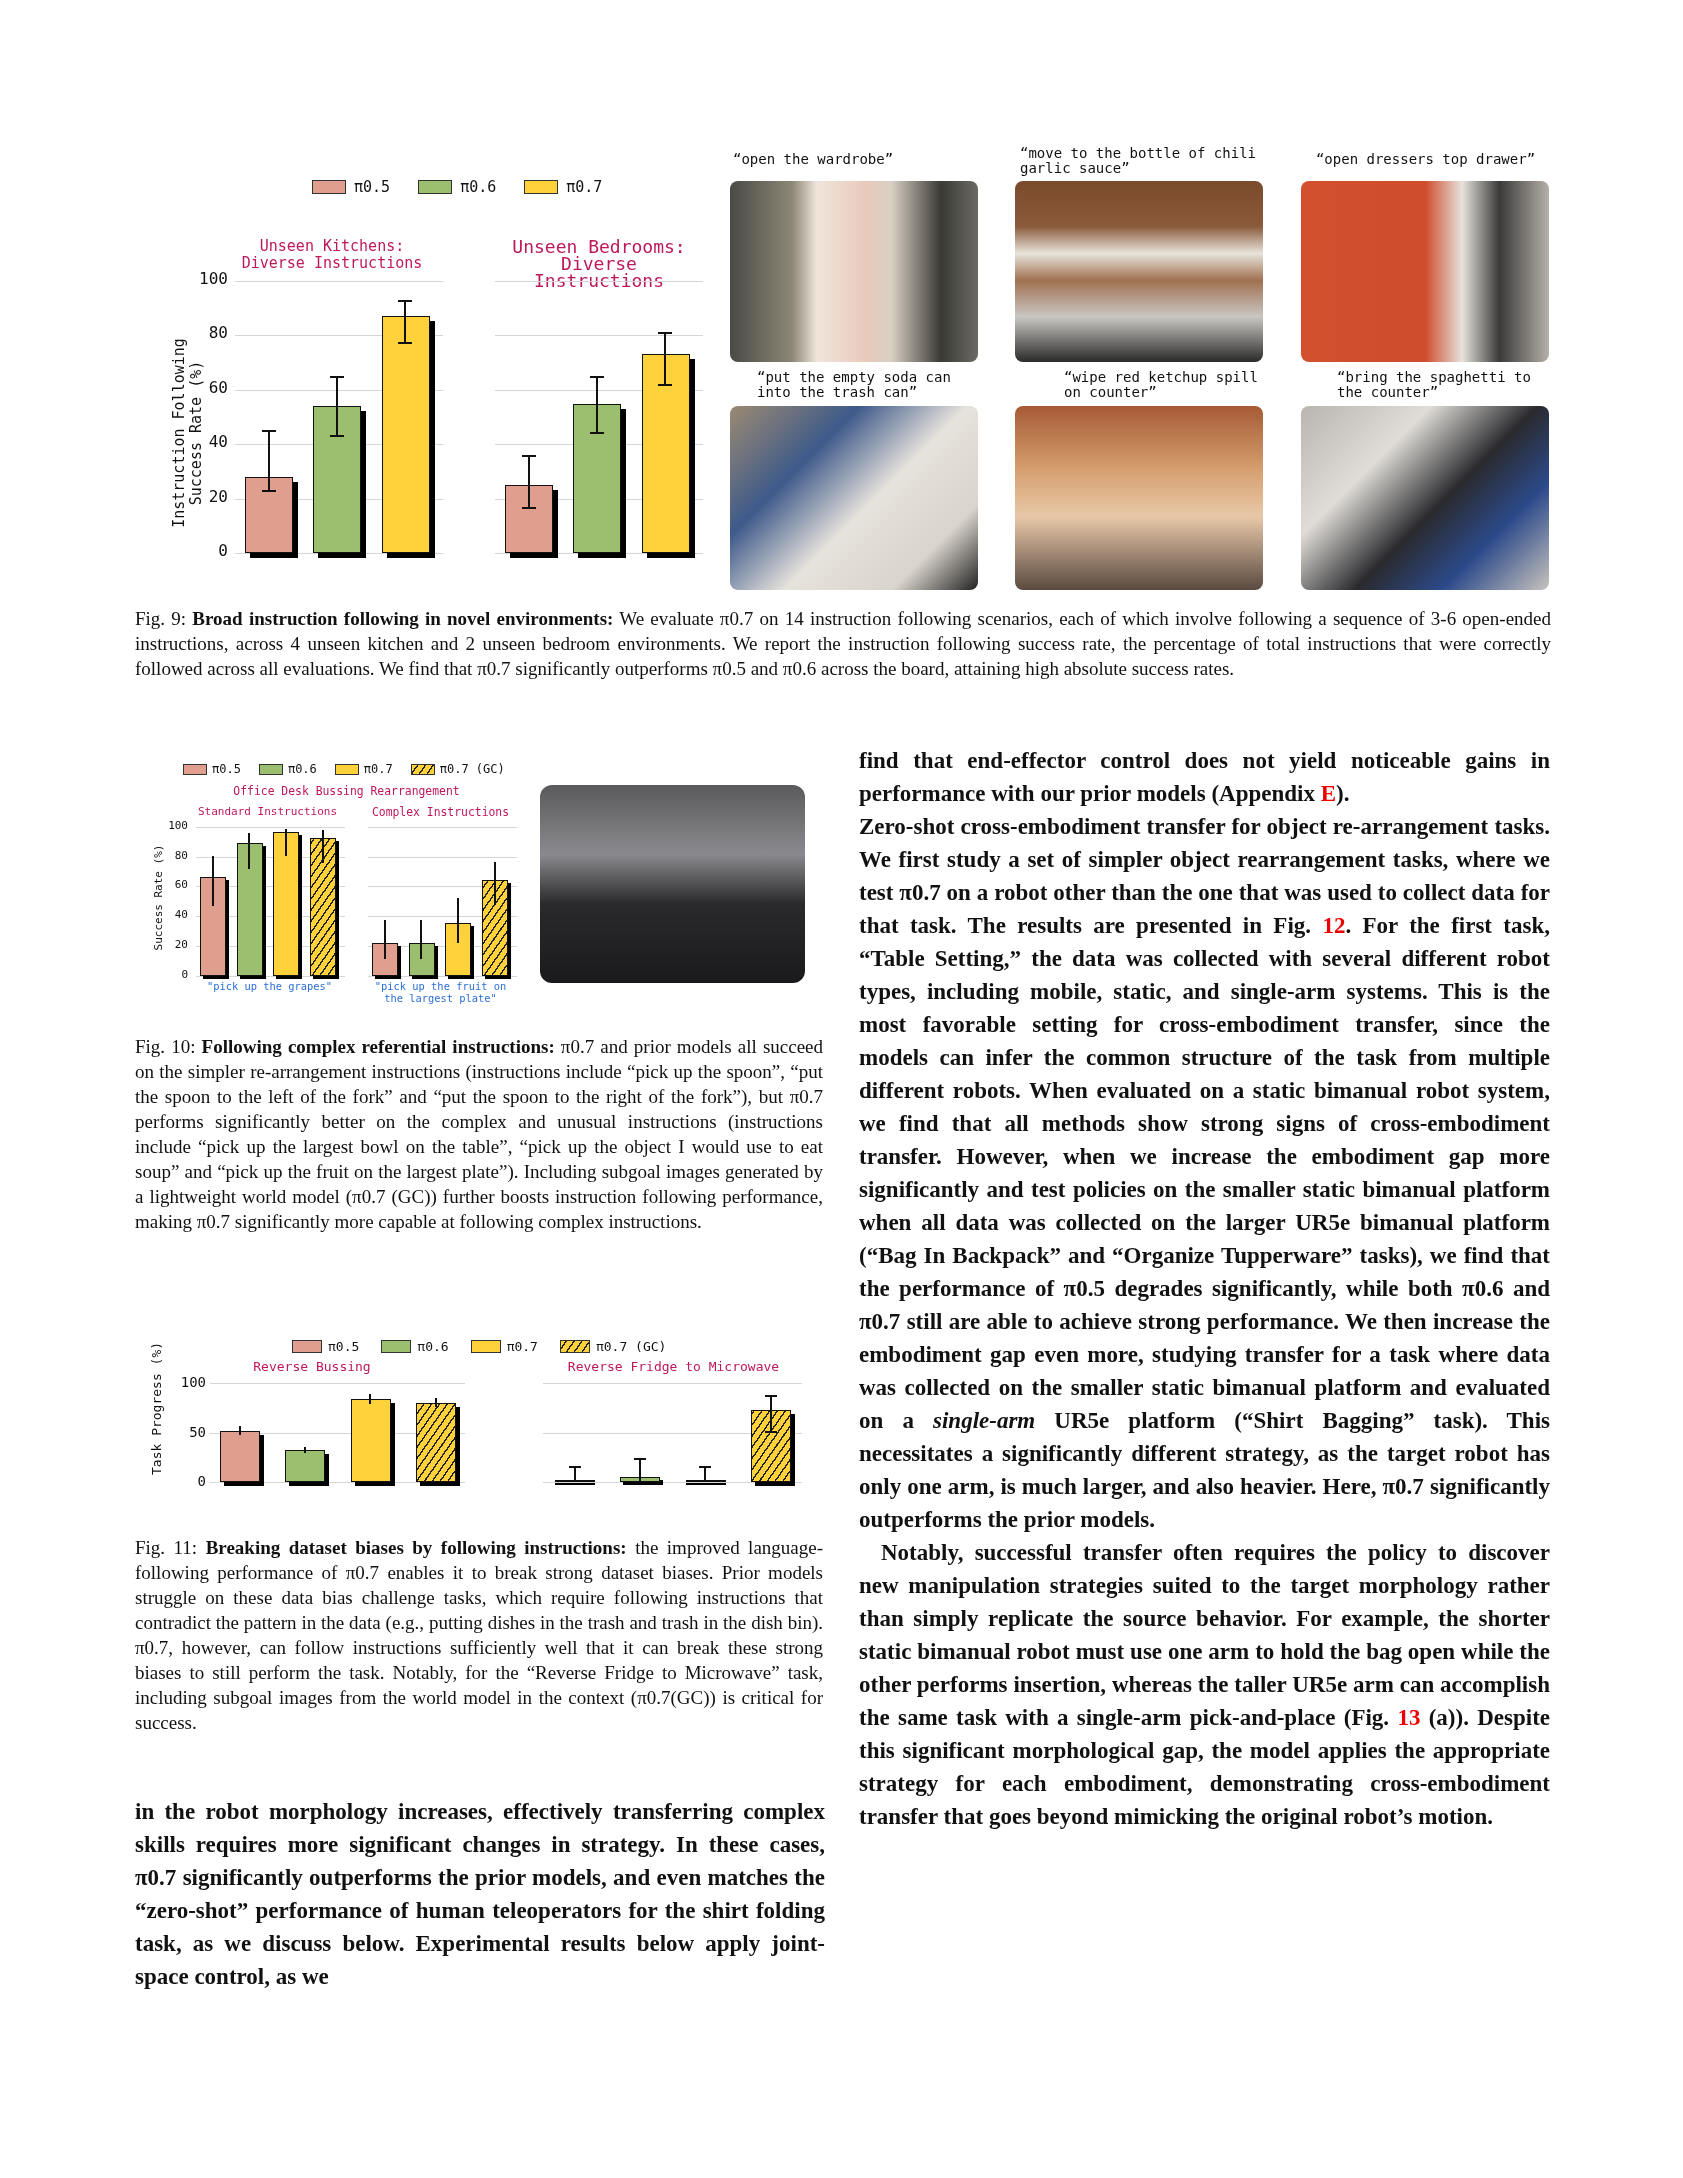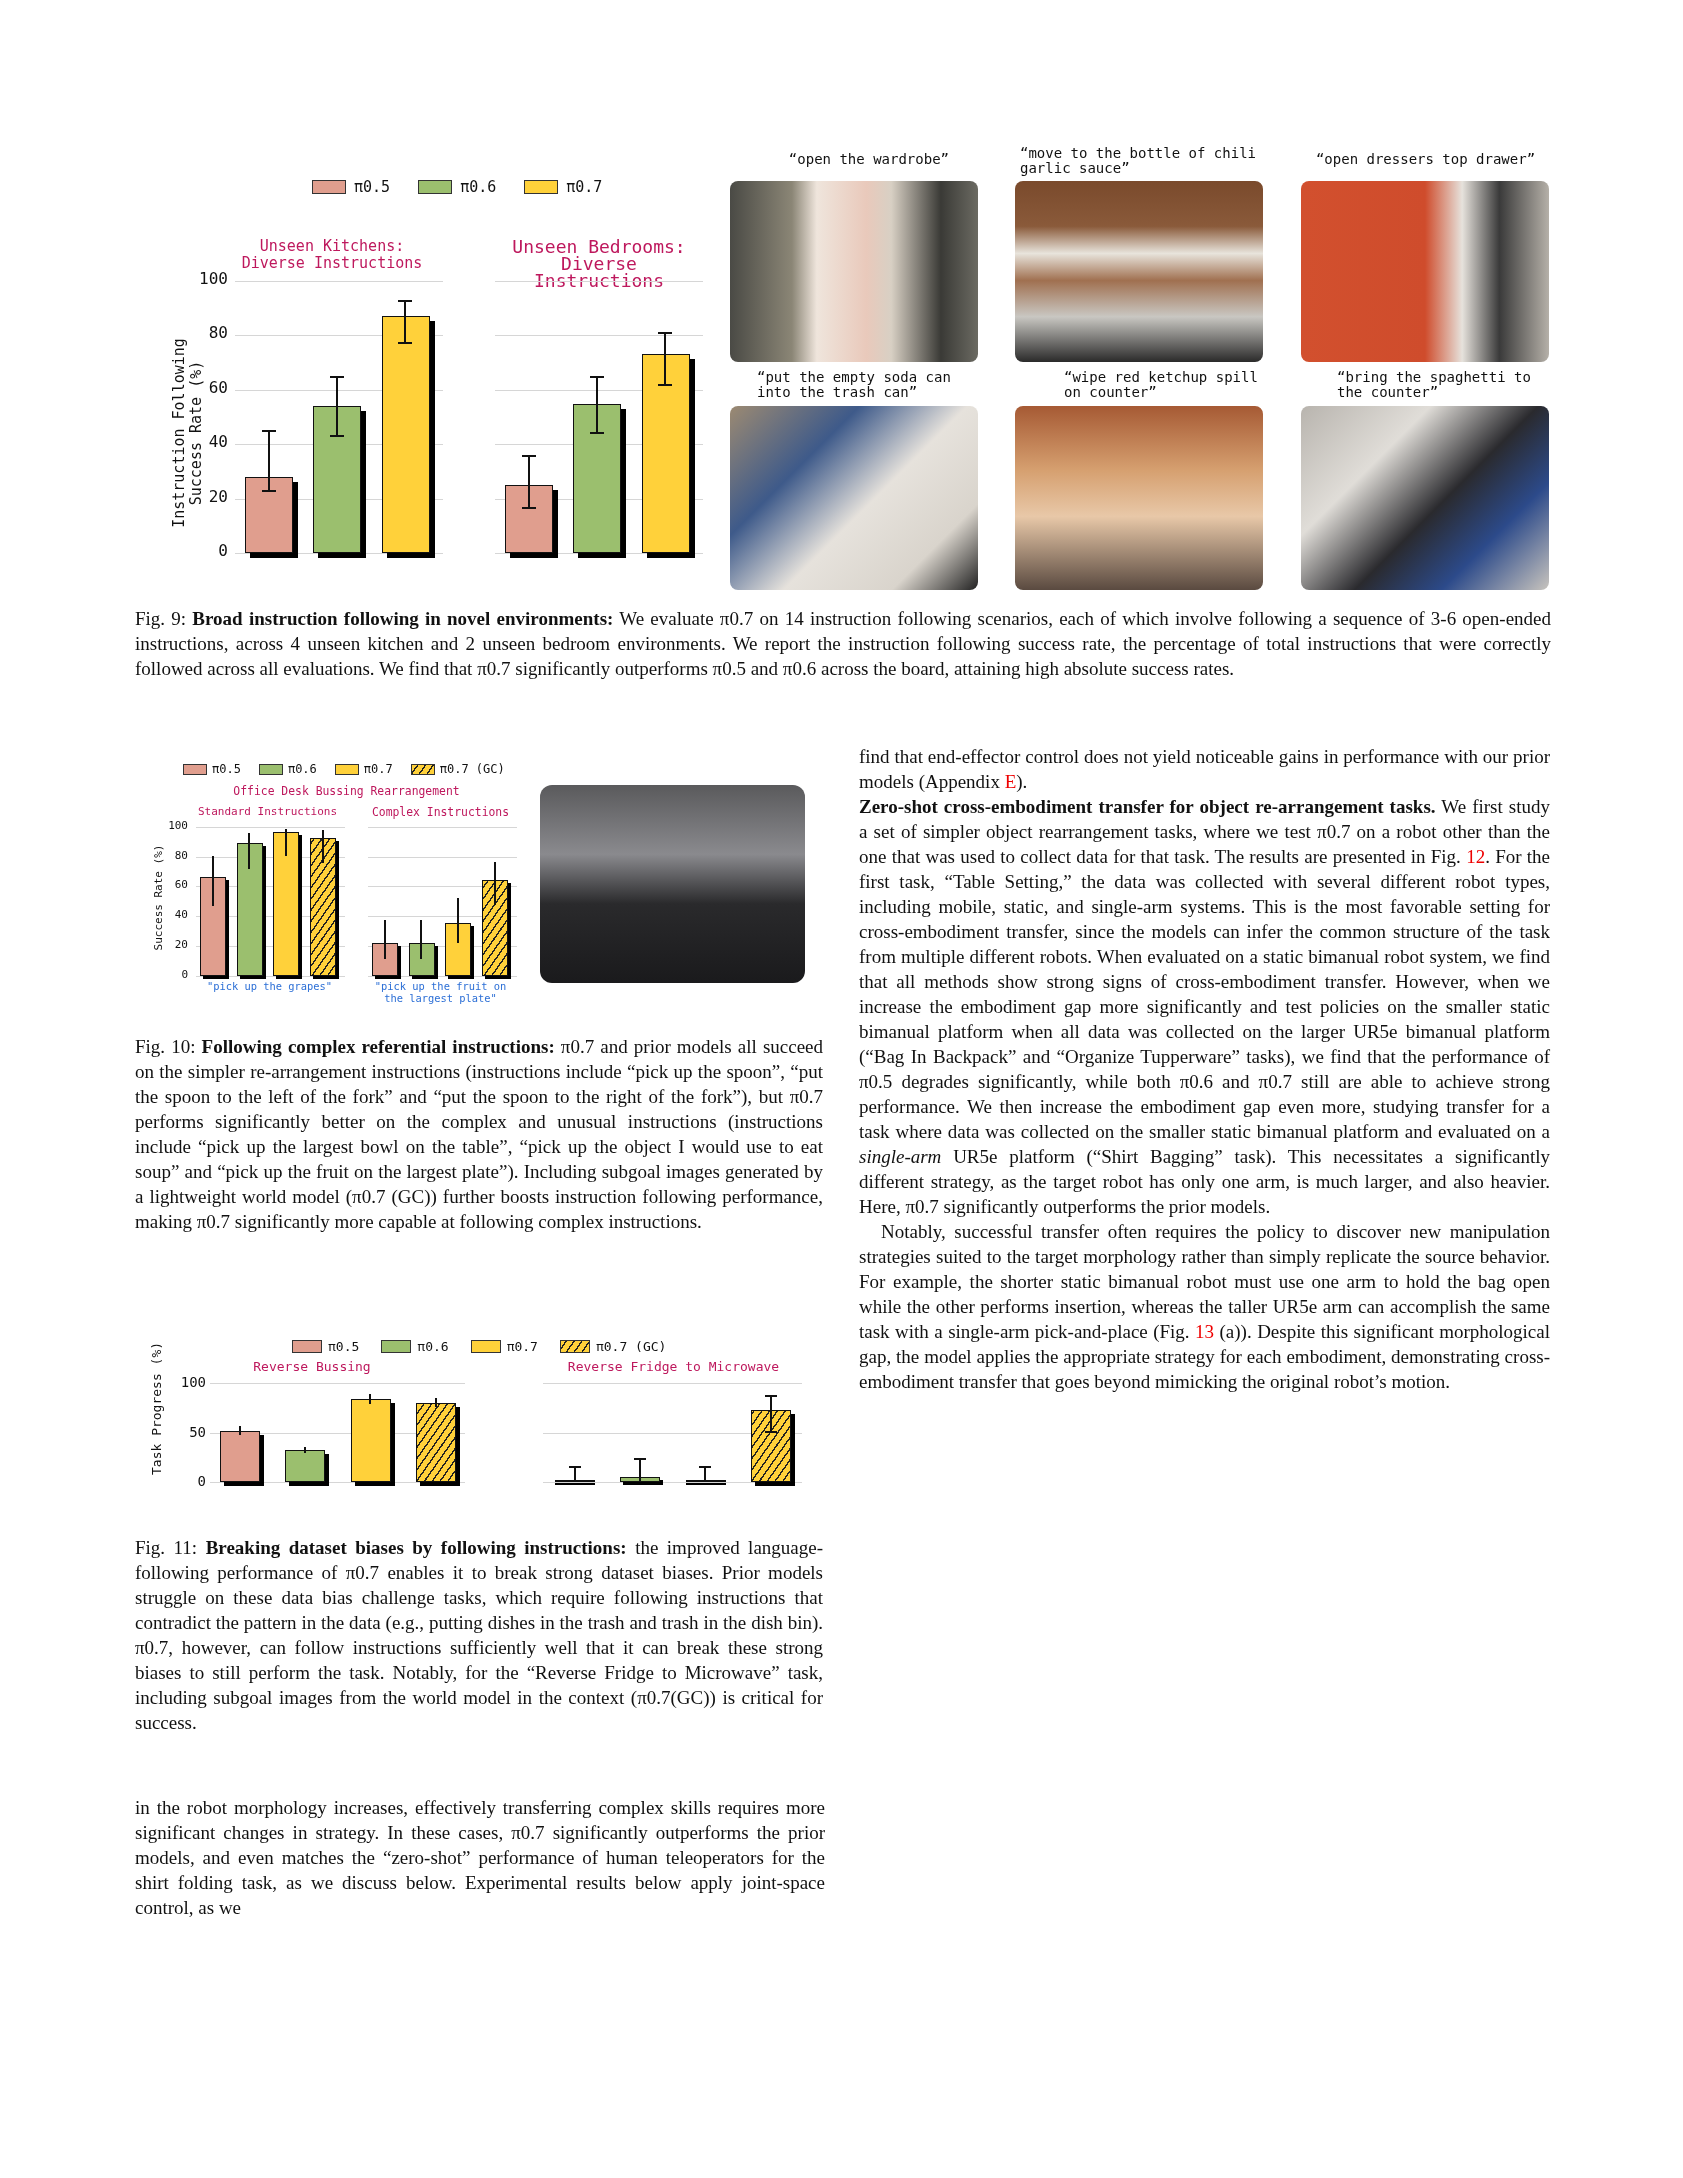--- a/index.html
+++ b/index.html
@@ -11,21 +11,21 @@
   .swatch { display:inline-block; border:1.5px solid #333; }
   .hatch { background-image: repeating-linear-gradient(-55deg, #ffd13a 0 5px, #222 5px 6.4px); }
   .chart-title { text-align:center; color:#be185d; }
   .plot { position:absolute; }
   .gridline { position:absolute; left:0; right:0; height:1px; background:#d6d6d6; }
   .bar { position:absolute; bottom:0; border:1.5px solid #111; box-sizing:border-box; box-shadow:5px 5px 0 #000; }
   .err { position:absolute; width:2px; background:#111; }
   .errcap { position:absolute; height:2px; background:#111; }
   .ytick { position:absolute; text-align:left; }
   .caption { position:absolute; text-align:justify; font-size:19px; line-height:25px; }
-  .body-text { position:absolute; text-align:justify; font-size:19px; line-height:25px; }
+  .body-text { position:absolute; text-align:justify; font-size:23px; line-height:33px;font-weight:bold; }
   .ref { color:#e00; }
   .photo { position:absolute; border-radius:8px; overflow:hidden; }
   .photo-label { position:absolute; font-size:14px; line-height:15px; }
 </style>
 </head>
 <body>
 
 <div class="page">
 
   <div class="abs legend mono" style="left:312px; top:178px; font-size:15px;">
@@ -100,21 +100,21 @@
       <div class="errcap" style="left:27px;width:14px;top:174px"></div>
       <div class="errcap" style="left:27px;width:14px;top:226px"></div>
     <div class="err" style="left:101px;top:95px;height:57px"></div>
       <div class="errcap" style="left:95px;width:14px;top:95px"></div>
       <div class="errcap" style="left:95px;width:14px;top:151px"></div>
     <div class="err" style="left:169px;top:51px;height:52px"></div>
       <div class="errcap" style="left:163px;width:14px;top:51px"></div>
       <div class="errcap" style="left:163px;width:14px;top:103px"></div>
   </div>
 
-  <div class="photo-label abs mono" style="left:701px;top:152px;width:248px;text-align:right">“open the wardrobe”</div>
+  <div class="photo-label abs mono" style="left:733px;top:152px;width:248px;text-align:left">“open the wardrobe”</div>
   <div class="photo-label abs mono" style="left:1020px;top:146px;width:248px">“move to the bottle of chili garlic sauce”</div>
   <div class="photo-label abs mono" style="left:1297px;top:152px;width:257px;text-align:center">“open dressers top drawer”</div>
 
   <div class="photo" style="left:730px;top:181px;width:248px;height:181px;background:linear-gradient(90deg,#4a4a45 0%,#8b8676 25%,#efe5dc 35%,#e9c9bb 55%,#d8d0c4 65%,#3a3a36 85%,#6b6a62 100%);"></div>
   <div class="photo" style="left:1015px;top:181px;width:248px;height:181px;background:linear-gradient(180deg,#7a4a2c 0%,#8a5a3a 25%,#e8e4dc 40%,#a07050 55%,#c9c7c2 75%,#2a2a2a 100%);"></div>
   <div class="photo" style="left:1301px;top:181px;width:248px;height:181px;background:linear-gradient(90deg,#d2502e 0%,#cf4c2c 50%,#e6e2dc 65%,#3a3a3a 80%,#b5b0a8 100%);"></div>
 
   <div class="photo-label abs mono" style="left:757px;top:370px;width:228px">“put the empty soda can into the trash can”</div>
   <div class="photo-label abs mono" style="left:1064px;top:370px;width:198px">“wipe red ketchup spill on counter”</div>
   <div class="photo-label abs mono" style="left:1337px;top:370px;width:198px">“bring the spaghetti to the counter”</div>

